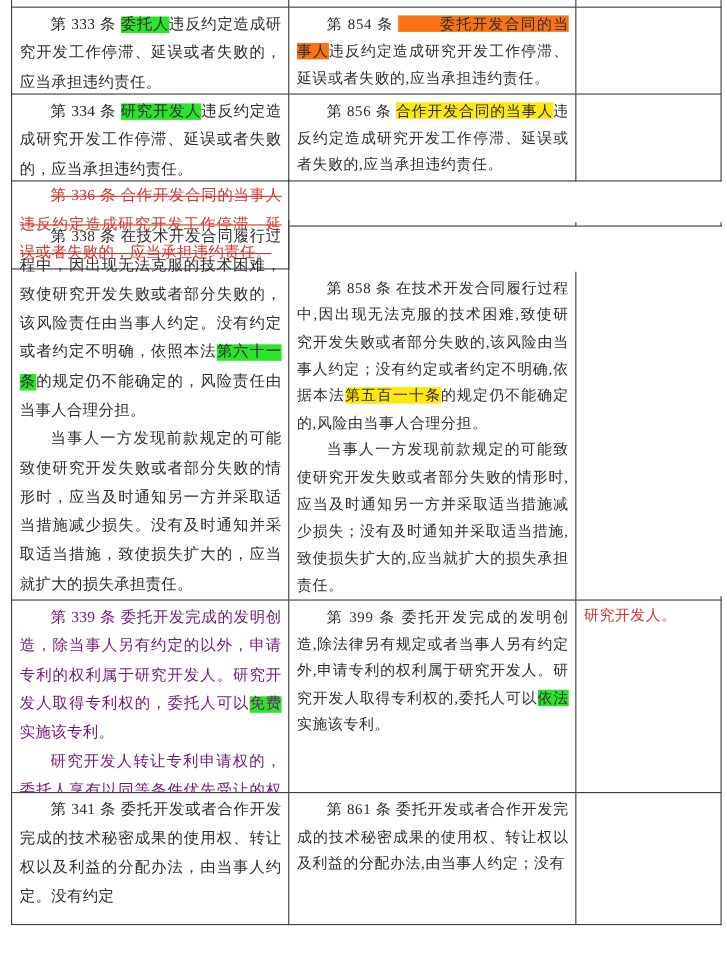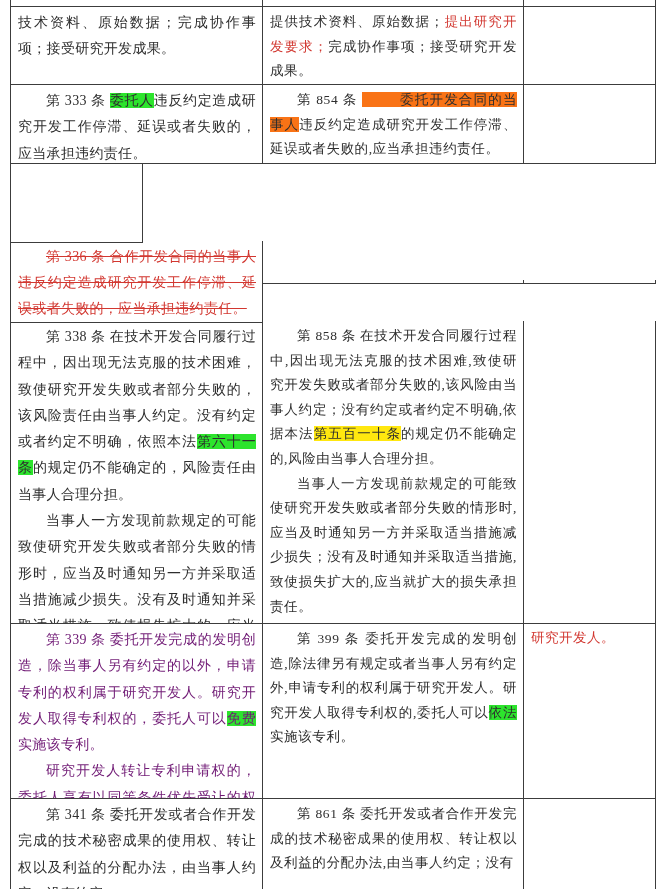--- a/index.html
+++ b/index.html
@@ -45,49 +45,46 @@
 </head>
 <body style="background: rgb(255, 255, 255);">
 
 <div id="page">
   <div class="cmp-table" style="border-left-color: rgb(60, 60, 60);">
       <div class="t-row" style="height: 7px;">
         <div class="t-cell cell-old" style="width: 252px; border-color: rgb(60, 60, 60); color: rgb(46, 46, 46);"></div>
         <div class="t-cell cell-new" style="width: 261px; border-color: rgb(60, 60, 60); color: rgb(46, 46, 46);"></div>
         <div class="t-cell cell-note" style="width: 132px; border-color: rgb(60, 60, 60); color: rgb(46, 46, 46);"></div>
       </div>
-      <div class="t-row" style="height: 78px;">
-        <div class="t-cell cell-old" style="width: 252px; border-color: rgb(60, 60, 60); color: rgb(46, 46, 46);">
-          <p><span>技术资料、原始数据；完成协作事项；接受研究开发成果。</span></p>
-        </div>
-        <div class="t-cell cell-new" style="width: 261px; border-color: rgb(60, 60, 60); color: rgb(46, 46, 46);">
-          <p><span>提供技术资料、原始数据；</span><span style="color: rgb(210, 55, 48);">提出研究开发要求；</span><span>完成协作事项；接受研究开发成果。</span></p>
-        </div>
-        <div class="t-cell cell-note" style="width: 132px; border-color: rgb(60, 60, 60); color: rgb(46, 46, 46);"></div>
-      </div>
       <div class="t-row" style="height: 79px;">
         <div class="t-cell cell-old" style="width: 252px; border-color: rgb(60, 60, 60); color: rgb(46, 46, 46);">
           <p class="indent"><span>第 333 条  </span><span style="background: rgb(45, 228, 45);">委托人</span><span>违反约定造成研究开发工作停滞、延误或者失败的，应当承担违约责任。</span></p>
         </div>
         <div class="t-cell cell-new" style="width: 261px; border-color: rgb(60, 60, 60); color: rgb(46, 46, 46);">
           <p class="indent"><span>第 854 条  </span><span style="background: #f97316; padding-left: 38px;">委托开发合同的当事人</span><span>违反约定造成研究开发工作停滞、延误或者失败的,应当承担违约责任。</span></p>
         </div>
         <div class="t-cell cell-note" style="width: 132px; border-color: rgb(60, 60, 60); color: rgb(46, 46, 46);"></div>
       </div>
       <div class="t-row" style="height: 79px;">
+        <div class="t-cell cell-old" style="width: 252px; border-color: rgb(60, 60, 60); color: rgb(46, 46, 46);">
+          <p class="indent"><span>第 334 条  </span><span style="background: rgb(45, 228, 45);">研究开发人</span><span>违反约定造成研究开发工作停滞、延误或者失败的，应当承担违约责任。</span></p>
+        </div>
+        <div class="t-cell cell-new" style="width: 261px; border-color: rgb(60, 60, 60); color: rgb(46, 46, 46);">
+          <p class="indent"><span>第 856 条  </span><span style="background: rgb(255, 231, 15);">合作开发合同的当事人</span><span>违反约定造成研究开发工作停滞、延误或者失败的,应当承担违约责任。</span></p>
+        </div>
         <div class="t-cell cell-note" style="width: 132px; border-color: rgb(60, 60, 60); color: rgb(46, 46, 46);"></div>
       </div>
       <div class="t-row" style="height: 78px; align-items: center;">
         <div class="t-cell cell-old" style="width: 252px; border-color: rgb(60, 60, 60); color: rgb(46, 46, 46);">
           <p class="indent"><span style="color: rgb(210, 55, 48); text-decoration: line-through rgb(210, 55, 48);">第 336 条 合作开发合同的当事人违反约定造成研究开发工作停滞、延误或者失败的，应当承担违约责任。</span></p>
         </div>
         <div class="t-cell cell-new" style="width: 261px; border-color: rgb(60, 60, 60); color: rgb(46, 46, 46);"></div>
         <div class="t-cell cell-note" style="width: 132px; border-color: rgb(60, 60, 60); color: rgb(46, 46, 46);"></div>
       </div>
-      <div class="t-row" style="height: 303px;">
+      <div class="t-row" style="height: 303px; align-items: flex-end;">
         <div class="t-cell cell-old" style="width: 252px; border-color: rgb(60, 60, 60); color: rgb(46, 46, 46);">
           <p class="indent"><span>第 338 条  在技术开发合同履行过程中，因出现无法克服的技术困难，致使研究开发失败或者部分失败的，该风险责任由当事人约定。没有约定或者约定不明确，依照本法</span><span style="background: rgb(45, 228, 45);">第六十一条</span><span>的规定仍不能确定的，风险责任由当事人合理分担。</span></p>
           <p class="indent"><span>当事人一方发现前款规定的可能致使研究开发失败或者部分失败的情形时，应当及时通知另一方并采取适当措施减少损失。没有及时通知并采取适当措施，致使损失扩大的，应当就扩大的损失承担责任。</span></p>
         </div>
         <div class="t-cell cell-new" style="width: 261px; border-color: rgb(60, 60, 60); color: rgb(46, 46, 46);">
           <p class="indent"><span>第 858 条  在技术开发合同履行过程中,因出现无法克服的技术困难,致使研究开发失败或者部分失败的,该风险由当事人约定；没有约定或者约定不明确,依据本法</span><span style="background: rgb(255, 231, 15);">第五百一十条</span><span>的规定仍不能确定的,风险由当事人合理分担。</span></p>
           <p class="indent"><span>当事人一方发现前款规定的可能致使研究开发失败或者部分失败的情形时,应当及时通知另一方并采取适当措施减少损失；没有及时通知并采取适当措施,致使损失扩大的,应当就扩大的损失承担责任。</span></p>
         </div>
         <div class="t-cell cell-note" style="width: 132px; border-color: rgb(60, 60, 60); color: rgb(46, 46, 46);"></div>
       </div>

